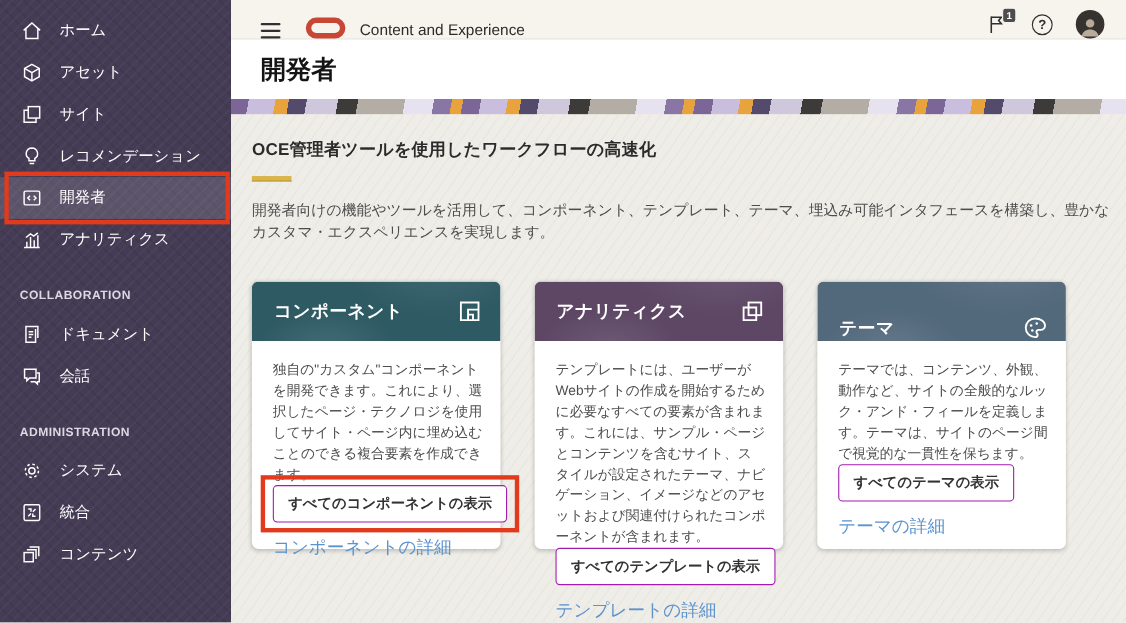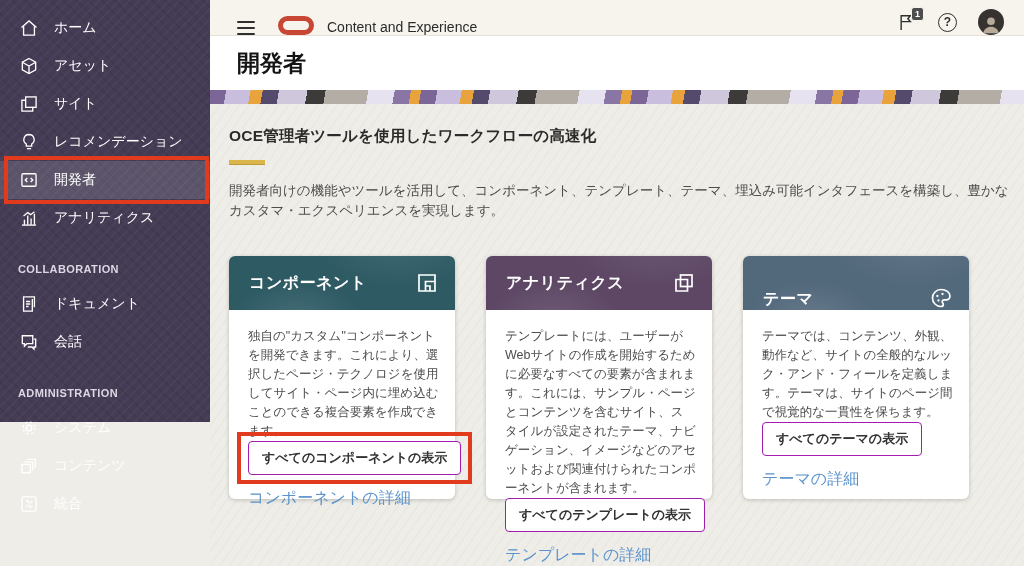--- a/index.html
+++ b/index.html
@@ -1,21 +1,21 @@
 <!DOCTYPE html>
 <html><head>
 <meta charset="utf-8">
 <style>
   * { margin:0; padding:0; box-sizing:border-box; }
   html,body { width:1024px; height:566px; overflow:hidden; }
   body { font-family:"Liberation Sans", sans-serif; display:flex; background:#efede7; }
 
   
   .sidebar {
-    width:210px; height:422px; flex:none;
+    width:210px; height:566px; flex:none;
     background:#443b54;
     background-image:
       repeating-linear-gradient(135deg, rgba(255,255,255,.03) 0 2px, transparent 2px 7px),
       repeating-linear-gradient(45deg, rgba(0,0,0,.05) 0 2px, transparent 2px 9px);
     color:#fff; padding-top:9px; position:relative;
   }
   .nav-item {
     height:38px; display:flex; align-items:center; gap:14px;
     padding:0 12px 0 18px; font-size:14px; cursor:pointer; position:relative;
   }
@@ -209,36 +209,36 @@
             <circle cx="12" cy="12" r="3.4"></circle>
             <circle cx="12" cy="12" r="7.2" stroke-dasharray="2.8 2.9"></circle>
           </svg>
       </span>
       <span>システム</span>
     </div>
 
     <div class="nav-item">
       <span class="ic">
         <svg width="20" height="20" viewBox="0 0 24 24" fill="none" stroke="#fff" stroke-width="1.6">
+            <rect x="3.5" y="3.5" width="17" height="17" rx="1.5"></rect>
+            <path d="M8 16l3-3M16 8l-3 3M8 8h3v3M16 16h-3v-3"></path>
+          </svg>
+      </span>
+      <span>統合</span>
+    </div>
+
+    <div class="nav-item">
+      <span class="ic">
+        <svg width="20" height="20" viewBox="0 0 24 24" fill="none" stroke="#fff" stroke-width="1.6">
             <path d="M9.5 4h10v10"></path>
             <path d="M6.5 7h10v10"></path>
             <rect x="3.5" y="10" width="10" height="10"></rect>
           </svg>
       </span>
       <span>コンテンツ</span>
-    </div>
-
-    <div class="nav-item">
-      <span class="ic">
-        <svg width="20" height="20" viewBox="0 0 24 24" fill="none" stroke="#fff" stroke-width="1.6">
-            <rect x="3.5" y="3.5" width="17" height="17" rx="1.5"></rect>
-            <path d="M8 16l3-3M16 8l-3 3M8 8h3v3M16 16h-3v-3"></path>
-          </svg>
-      </span>
-      <span>統合</span>
     </div>
 
   </nav>
 </aside>
 
 <div class="main">
 
   <header class="topbar">
     <div class="hamburger">
         <span></span>

